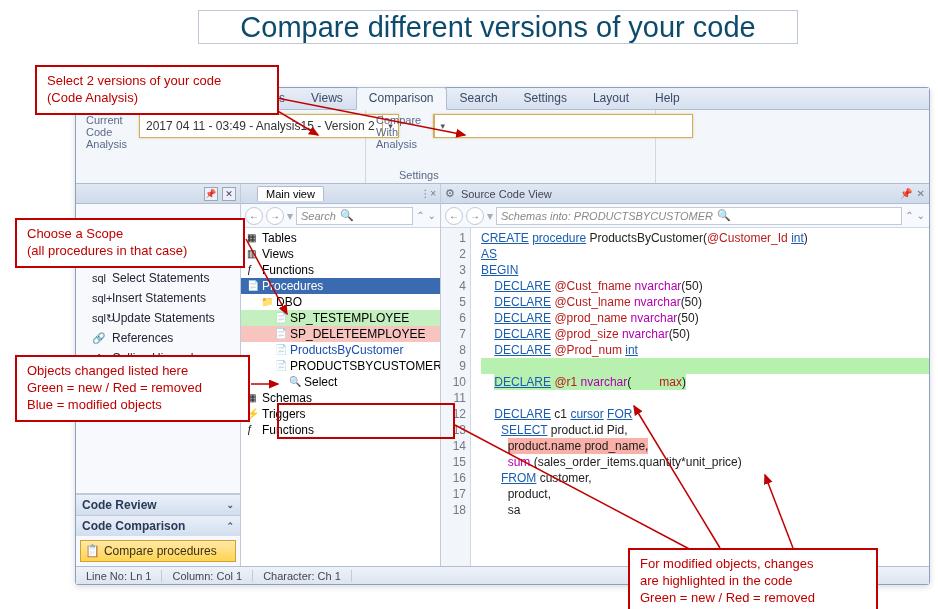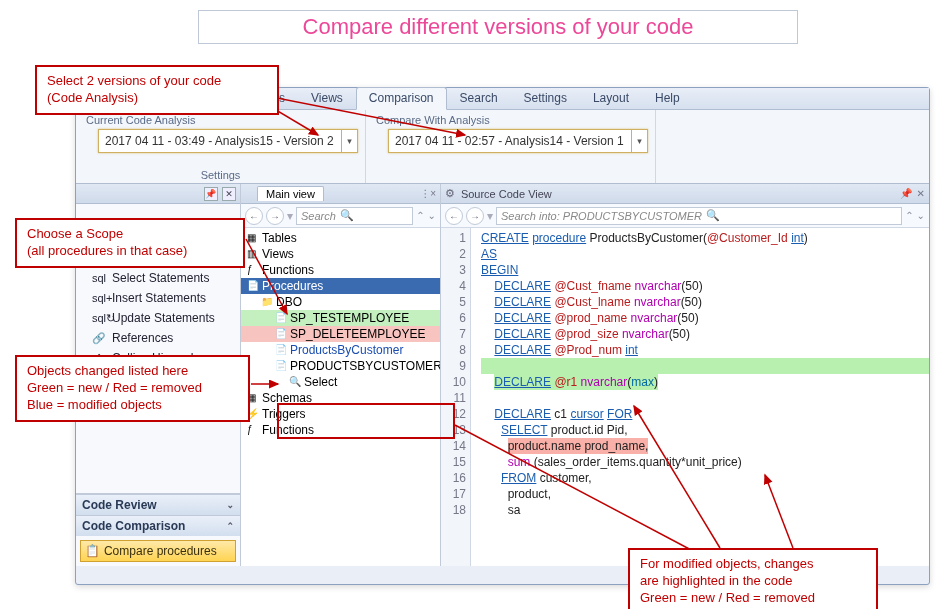--- a/index.html
+++ b/index.html
@@ -1,39 +1,39 @@
 <!DOCTYPE html>
 <html><head>
 <meta charset="utf-8">
 <style>
 * { box-sizing: border-box; margin: 0; padding: 0; font-family: "Segoe UI", Tahoma, sans-serif; }
 body { background: #fff; width: 938px; height: 609px; position: relative; overflow: hidden; font-size: 12px; }
 
 
 .banner { position: absolute; top: 10px; left: 198px; width: 600px; height: 34px; border: 1px solid #bfc8d6; background: #fff; display: flex; align-items: center; justify-content: center; }
-.banner-text { color: #ec4899; font-size: 22px; }
+.banner-text { color: #0c4a6e; font-size: 29px; }
 
 
 .callout { position: absolute; border: 2px solid #c00000; background: #fff; padding: 6px 10px; color: #c00000; font-size: 13px; line-height: 1.3; z-index: 50; }
 .callout.c1 { top: 65px; left: 35px; width: 244px; }
 .callout.c2 { top: 218px; left: 15px; width: 230px; }
 .callout.c3 { top: 355px; left: 15px; width: 235px; }
 .callout.c4 { top: 548px; left: 628px; width: 250px; background:#fff; }
 
 
 .window { position: absolute; top: 87px; left: 75px; width: 855px; height: 498px; border: 1px solid #8ca0c0; border-radius: 3px; background: #e9eef7; box-shadow: 0 2px 6px rgba(0,0,0,0.15); }
 
 
 .ribbon-tabs { height: 22px; background: linear-gradient(#e9eef7,#d6e0ef); border-bottom: 1px solid #b0bcd0; display: flex; align-items: flex-end; padding-left: 120px; font-size: 12px; color: #3a4a66; }
 .ribbon-tab { padding: 3px 12px 4px; cursor: pointer; border: 1px solid transparent; border-bottom: none; }
 .ribbon-tab.active { background: #f3f7fc; border: 1px solid #b0bcd0; border-bottom: 1px solid #f3f7fc; border-radius: 3px 3px 0 0; margin-bottom: -1px; }
 
 
 .ribbon-body { height: 74px; background: #f3f7fc; border-bottom: 1px solid #b0bcd0; display: flex; }
-.ribbon-group { padding: 4px 10px 0; border-right: 1px solid #d0d8e6; display: flex; flex-direction: column; }
+.ribbon-group { padding: 4px 10px 0; border-right: 1px solid #d0d8e6; display: flex; flex-direction: row; }
 .rg-label { font-size: 11px; color: #5a6a86; margin-bottom: 3px; }
 .dropdown { display: flex; align-items: center; height: 24px; background: #fff; border: 1px solid #d0b060; min-width: 260px; box-shadow: 0 0 2px rgba(200,160,40,0.6); margin-left: 12px; }
 .dropdown span { flex: 1; padding: 0 6px; font-size: 12px; color: #333; }
 .dropdown .chev { width: 16px; height: 22px; border-left: 1px solid #d0b060; display:flex; align-items:center; justify-content:center; color:#555; font-size:9px;}
 .ribbon-footer { text-align: center; font-size: 11px; color: #5a6a86; flex:1; display:flex; align-items:flex-end; justify-content:center; padding-bottom:2px; }
 
 
 .body-area { display: flex; height: calc(100% - 22px - 74px - 18px); }
 .leftpanel { width: 165px; min-width:165px; background: #f7f9fc; border-right: 1px solid #c0cad8; display:flex; flex-direction:column; overflow:hidden; }
 .leftpanel .bar { height: 20px; background: linear-gradient(#e0e8f4,#cfdaea); border-bottom:1px solid #b0bcd0; display:flex; align-items:center; justify-content:flex-end; padding:0 4px; font-size:10px; color:#445; gap:4px;}
@@ -74,21 +74,21 @@
 .rightpanel .panel-tab .title { padding-left:6px; color:#445;}
 .rightpanel .panel-tab .pin { margin-left:auto;padding-right:4px;display:flex;gap:4px;color:#778;font-size:10px;}
 .code-area { flex:1; display:flex; font-family: Consolas, monospace; font-size:12px; overflow:hidden; position:relative;}
 .gutter { width:30px; background:#f2f5fa; border-right:1px solid #d0d8e6; text-align:right; padding:2px 4px 0 0; color:#778; line-height:16px;}
 .marker-col { width:6px; background:#fff; }
 .code-lines { flex:1; padding:2px 0 0 4px; line-height:16px; white-space:pre; color:#222; position:relative;}
 .code-lines .ln { height:16px; position:relative; }
 .kw { color:#1a5db0;text-decoration:underline; }
 .fn { color:#b000b0; }
 .pr { color:#b91c1c; }
-.mx { color:#0369a1; }
+.mx { color:#b91c1c;margin-left:28px; }
 .hl-green { background:#b8f0b0; display:inline-block; }
 .hl-red { background:#f8b0a8; display:inline-block; }
 .ln.full-green { background:#b8f0b0; }
 
 
 .statusbar { height:18px; background:linear-gradient(#eef2f9,#dde5f0); border-top:1px solid #b0bcd0; display:flex; align-items:center; font-size:11px; color:#445; }
 .statusbar .cell { padding:0 10px; border-right:1px solid #c0cad8; }
 
 
 .overlay-svg { position:absolute; top:0; left:0; width:938px; height:609px; pointer-events:none; z-index:45;}
@@ -129,21 +129,20 @@
       <div class="rg-label">Current Code Analysis</div>
       <div class="dropdown">
         <span>2017 04 11 - 03:49  - Analysis15 - Version 2</span>
         <div class="chev">▾</div>
       </div>
       <div class="ribbon-footer">Settings</div>
     </div>
     <div class="ribbon-group" style="width:290px;">
       <div class="rg-label">Compare With Analysis</div>
       <div class="dropdown">
-        <span>2017 04 11 - 02:57  - Analysis14 - Version 1</span>
         <div class="chev">▾</div>
       </div>
     </div>
   </div>
 
   <div class="body-area">
 
     <div class="leftpanel">
       <div class="bar">
         <div class="xbtn">📌</div>
@@ -270,21 +269,21 @@
         <span class="pin">
           <span>📌</span>
           <span>✕</span>
         </span>
       </div>
       <div class="toolbar">
         <div class="nav-btn">←</div>
         <div class="nav-btn">→</div>
         <span style="color:#aab;">▾</span>
         <div class="search-box" style="flex:1;">
-          <span>Search into: PRODUCTSBYCUSTOMER</span>
+          <span>Schemas into: PRODUCTSBYCUSTOMER</span>
           <span class="search-ico">🔍</span>
         </div>
         <span style="color:#889;font-size:10px;">⌃</span>
         <span style="color:#889;font-size:10px;">⌄</span>
       </div>
       <div class="code-area">
         <div class="gutter" id="gutter">
             <div>1</div>
             <div>2</div>
             <div>3</div>
@@ -304,20 +303,25 @@
             <div>17</div>
             <div>18</div>
           </div>
         <div class="marker-col"></div>
         <div class="code-lines" id="codelines"><div class="ln"><span class="kw">CREATE</span> <span class="kw">procedure</span> ProductsByCustomer(<span class="pr">@Customer_Id</span> <span class="kw">int</span>)</div><div class="ln"><span class="kw">AS</span></div><div class="ln"><span class="kw">BEGIN</span></div><div class="ln">    <span class="kw">DECLARE</span> <span class="pr">@Cust_fname</span> <span class="fn">nvarchar</span>(50)</div><div class="ln">    <span class="kw">DECLARE</span> <span class="pr">@Cust_lname</span> <span class="fn">nvarchar</span>(50)</div><div class="ln">    <span class="kw">DECLARE</span> <span class="pr">@prod_name</span> <span class="fn">nvarchar</span>(50)</div><div class="ln">    <span class="kw">DECLARE</span> <span class="pr">@prod_size</span> <span class="fn">nvarchar</span>(50)</div><div class="ln">    <span class="kw">DECLARE</span> <span class="pr">@Prod_num</span> <span class="kw">int</span></div><div class="ln full-green">&nbsp;</div><div class="ln">    <span class="hl-green"><span class="kw">DECLARE</span> <span class="pr">@r1</span> <span class="fn">nvarchar</span>(<span class="mx">max</span>)</span></div><div class="ln">&nbsp;</div><div class="ln">    <span class="kw">DECLARE</span> c1 <span class="kw">cursor</span> <span class="kw">FOR</span></div><div class="ln">      <span class="kw">SELECT</span> product.id Pid,</div><div class="ln">        <span class="hl-red">product.name prod_name,</span></div><div class="ln">        <span class="fn">sum</span> (sales_order_items.quantity*unit_price)</div><div class="ln">      <span class="kw">FROM</span> customer,</div><div class="ln">        product,</div><div class="ln">        sa</div></div>
       </div>
     </div>
 
   </div>
 
+  <div class="statusbar">
+    <div class="cell">Line No: Ln 1</div>
+    <div class="cell">Column: Col 1</div>
+    <div class="cell">Character: Ch 1</div>
+  </div>
 
 </div>
 
 <div class="box-highlight" style="top:403px;left:277px;width:178px;height:36px;"></div>
 
 <svg class="overlay-svg">
   <defs>
     <marker id="ah" markerWidth="8" markerHeight="8" refX="6" refY="3" orient="auto">
       <path d="M0,0 L7,3 L0,6 Z" fill="#c00000"></path>
     </marker>

